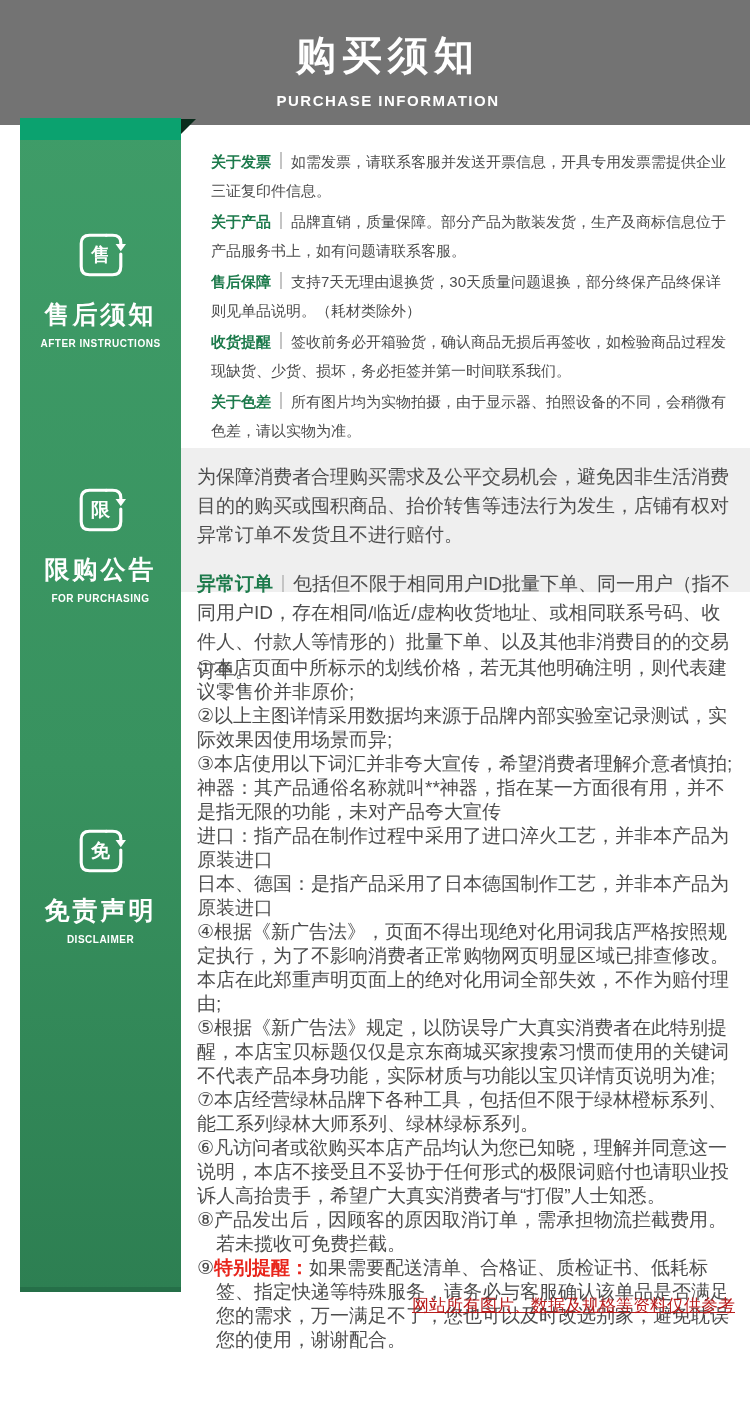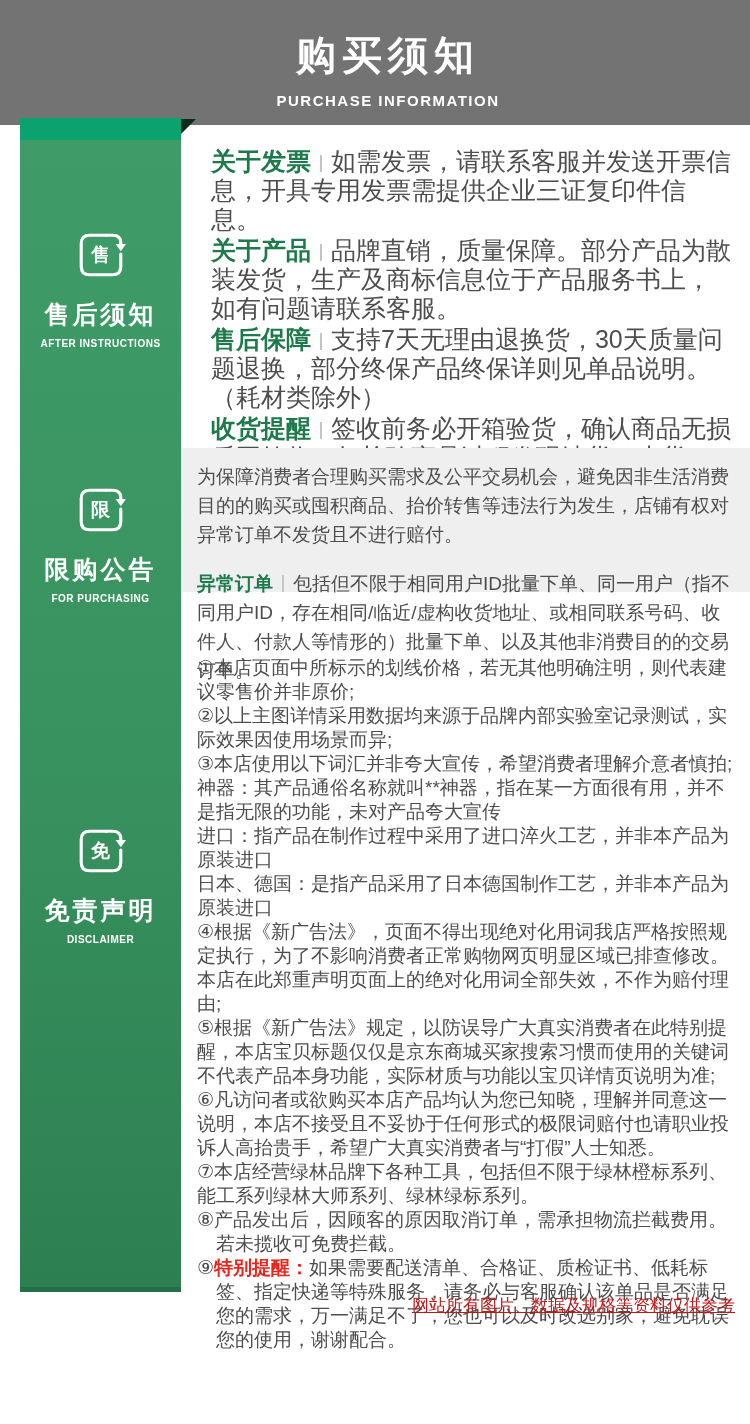--- a/index.html
+++ b/index.html
@@ -21,21 +21,21 @@
     border-top:15px solid #0a2c1c;border-right:15px solid transparent;}
   .side-block{position:absolute;left:0;width:100%;text-align:center;color:#fff;}
   .sb1{top:112px}.sb2{top:367px}.sb3{top:708px}
   .icon-wrap{position:relative;display:inline-block;width:50px;height:50px;}
   .icon-char{position:absolute;left:0;top:0;width:100%;height:100%;display:flex;align-items:center;justify-content:center;font-size:19px;font-weight:bold;color:#fff;}
   .side-title{margin-top:14px;font-size:25px;font-weight:bold;letter-spacing:3px;}
   .side-sub{margin-top:7px;font-size:10px;font-weight:bold;letter-spacing:.5px;}
   
   .sec{position:absolute;left:181px;width:569px;box-sizing:border-box;
     padding-left:16px;padding-right:15px;color:#4d4d4d;word-break:break-all;}
-  .sec1{top:137px;padding-top:10px;font-size:25px;line-height:29px;padding-left:30px;}
+  .sec1{top:137px;padding-top:10px;font-size:15px;line-height:29px;padding-left:30px;}
   .sec1 .para{margin:0 0 2px;}
   .label{color:#1c7a4b;font-weight:bold;}
   .sep{display:inline-block;width:2px;height:17px;background:#c4c4c4;margin:0 9px;vertical-align:-2px;}
   .sec2{top:448px;height:144px;background:#efefef;padding-top:14px;font-size:19px;line-height:29px;}
   .sec2 .para{margin:0;}
   .sec2 .para + .para{margin-top:20px;}
   .sec3{top:648px;padding-top:8px;font-size:19px;line-height:24px;}
   .sec3 .dl{margin:0;}
   .hang{padding-left:19px;text-indent:-19px;}
   .red{color:#e8251c;font-weight:bold;}
@@ -109,19 +109,19 @@
 
 <section class="sec sec3">
   <p class="dl"><span>①</span><span>本店页面中所标示的划线价格，若无其他明确注明，则代表建议零售价并非原价;</span></p>
   <p class="dl"><span>②</span><span>以上主图详情采用数据均来源于品牌内部实验室记录测试，实际效果因使用场景而异;</span></p>
   <p class="dl"><span>③</span><span>本店使用以下词汇并非夸大宣传，希望消费者理解介意者慎拍;</span></p>
   <p class="dl">神器：其产品通俗名称就叫**神器，指在某一方面很有用，并不是指无限的功能，未对产品夸大宣传</p>
   <p class="dl">进口：指产品在制作过程中采用了进口淬火工艺，并非本产品为原装进口</p>
   <p class="dl">日本、德国：是指产品采用了日本德国制作工艺，并非本产品为原装进口</p>
   <p class="dl"><span>④</span><span>根据《新广告法》，页面不得出现绝对化用词我店严格按照规定执行，为了不影响消费者正常购物网页明显区域已排查修改。本店在此郑重声明页面上的绝对化用词全部失效，不作为赔付理由;</span></p>
   <p class="dl"><span>⑤</span><span>根据《新广告法》规定，以防误导广大真实消费者在此特别提醒，本店宝贝标题仅仅是京东商城买家搜索习惯而使用的关键词不代表产品本身功能，实际材质与功能以宝贝详情页说明为准;</span></p>
+  <p class="dl"><span>⑦</span><span>本店经营绿林品牌下各种工具，包括但不限于绿林橙标系列、能工系列绿林大师系列、绿林绿标系列。</span></p>
   <p class="dl"><span>⑥</span><span>凡访问者或欲购买本店产品均认为您已知晓，理解并同意这一说明，本店不接受且不妥协于任何形式的极限词赔付也请职业投诉人高抬贵手，希望广大真实消费者与“打假”人士知悉。</span></p>
-  <p class="dl"><span>⑦</span><span>本店经营绿林品牌下各种工具，包括但不限于绿林橙标系列、能工系列绿林大师系列、绿林绿标系列。</span></p>
   <p class="dl hang"><span>⑧</span><span>产品发出后，因顾客的原因取消订单，需承担物流拦截费用。若未揽收可免费拦截。</span></p>
   <p class="dl hang"><span>⑨</span><span class="red">特别提醒：</span><span>如果需要配送清单、合格证、质检证书、低耗标签、指定快递等特殊服务，请务必与客服确认该单品是否满足您的需求，万一满足不了，您也可以及时改选别家，避免耽误您的使用，谢谢配合。</span></p>
 </section>
 
 <div class="footer">网站所有图片、数据及规格等资料仅供参考</div>
 
 </body></html>

